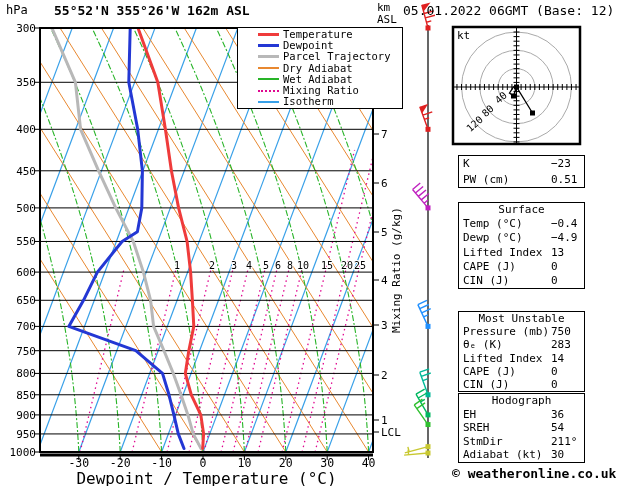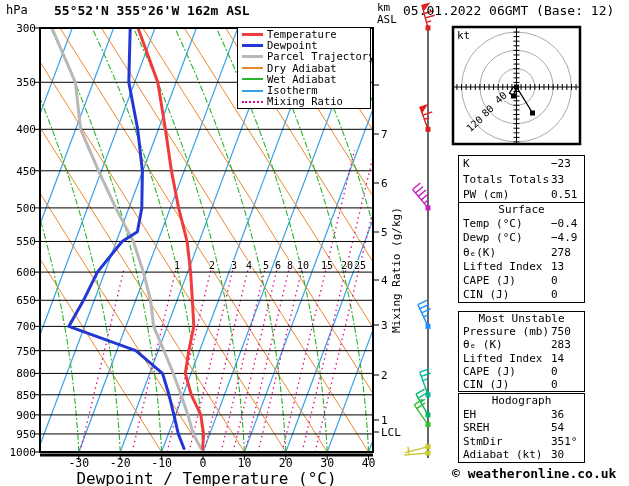--- a/index.html
+++ b/index.html
@@ -10,21 +10,21 @@
   #title{left:54px;top:3px;font-size:13px;font-weight:bold;white-space:nowrap}
   #hpa{left:6px;top:3px;font-size:12px}
   #kmasl{left:377px;top:2px;font-size:11px;line-height:12px}
   #date{left:403px;top:3px;font-size:13px;font-weight:normal;white-space:nowrap}
   #xcaption{left:40px;top:469px;width:333px;text-align:center;font-size:16px}
   #mixlabel{left:390px;top:333px;transform:rotate(-90deg);transform-origin:0 0;
             font-size:11px;white-space:nowrap}
   #ktlabel{left:457px;top:29px;font-size:11px}
   #footer{left:452px;top:466px;font-size:13px;font-weight:bold;white-space:nowrap}
   #legend{left:237px;top:27px;width:132px;border:1px solid #000;background:#fff;
-          font-size:10.5px;padding:1px 0;z-index:5}
+          font-size:10.5px;padding:1px 16px;z-index:5}
   .litem{display:flex;align-items:center;height:11.2px;line-height:11.2px;white-space:nowrap}
   .lswatch{width:21px;height:0;margin:0 4px;flex:none}
   .tbox{position:absolute;left:458px;width:125px;border:1px solid #000;background:#fff;
         font-size:11px;z-index:5}
   .trow{position:relative;padding-left:4px;white-space:nowrap}
   .trow.center{text-align:center;padding-left:0}
   .b1 .trow{height:15.6px;line-height:15.6px}
   .b2 .trow{height:14.2px;line-height:14.2px}
   .b3 .trow{height:13.2px;line-height:13.2px}
   .b4 .trow{height:13.6px;line-height:13.6px}
@@ -322,60 +322,58 @@
       </div>
     <div class="litem">
         <span class="lswatch" style="border-top: 2px solid rgb(232, 136, 48);"></span>
         <span>Dry Adiabat</span>
       </div>
     <div class="litem">
         <span class="lswatch" style="border-top: 2px solid rgb(40, 180, 40);"></span>
         <span>Wet Adiabat</span>
       </div>
     <div class="litem">
+        <span class="lswatch" style="border-top: 2px dotted rgb(224, 8, 144);"></span>
+        <span>Mixing Ratio</span>
+      </div>
+    <div class="litem">
         <span class="lswatch" style="border-top: 2px solid rgb(56, 160, 232);"></span>
         <span>Isotherm</span>
-      </div>
-    <div class="litem">
-        <span class="lswatch" style="border-top: 2px dotted rgb(224, 8, 144);"></span>
-        <span>Mixing Ratio</span>
       </div>
   </div>
 
   <div id="xcaption" class="abs">Dewpoint / Temperature (°C)</div>
   <div id="mixlabel" class="abs">Mixing Ratio (g/kg)</div>
   <div id="ktlabel" class="abs">kt</div>
 
   <div class="tbox b1" style="top:155px">
     <div class="trow"><span>K</span><span class="tv">−23</span></div>
-    <div class="trow"><span>Totals Totals</span><span class="tv">33</span></div>
     <div class="trow"><span>PW (cm)</span><span class="tv">0.51</span></div>
   </div>
 
   <div class="tbox b2" style="top:202px">
     <div class="trow center">Surface</div>
     <div class="trow"><span>Temp (°C)</span><span class="tv">−0.4</span></div>
     <div class="trow"><span>Dewp (°C)</span><span class="tv">−4.9</span></div>
-    <div class="trow"><span>θₑ(K)</span><span class="tv">278</span></div>
     <div class="trow"><span>Lifted Index</span><span class="tv">13</span></div>
     <div class="trow"><span>CAPE (J)</span><span class="tv">0</span></div>
     <div class="trow"><span>CIN (J)</span><span class="tv">0</span></div>
   </div>
 
   <div class="tbox b3" style="top:311px">
     <div class="trow center">Most Unstable</div>
     <div class="trow"><span>Pressure (mb)</span><span class="tv">750</span></div>
     <div class="trow"><span>θₑ (K)</span><span class="tv">283</span></div>
     <div class="trow"><span>Lifted Index</span><span class="tv">14</span></div>
     <div class="trow"><span>CAPE (J)</span><span class="tv">0</span></div>
     <div class="trow"><span>CIN (J)</span><span class="tv">0</span></div>
   </div>
 
   <div class="tbox b4" style="top:393px">
     <div class="trow center">Hodograph</div>
     <div class="trow"><span>EH</span><span class="tv">36</span></div>
     <div class="trow"><span>SREH</span><span class="tv">54</span></div>
-    <div class="trow"><span>StmDir</span><span class="tv">351°</span></div>
+    <div class="trow"><span>StmDir</span><span class="tv">211°</span></div>
     <div class="trow"><span>Adiabat (kt)</span><span class="tv">30</span></div>
   </div>
 
   <div id="footer" class="abs">© weatheronline.co.uk</div>
 </div>
 
 </body></html>

